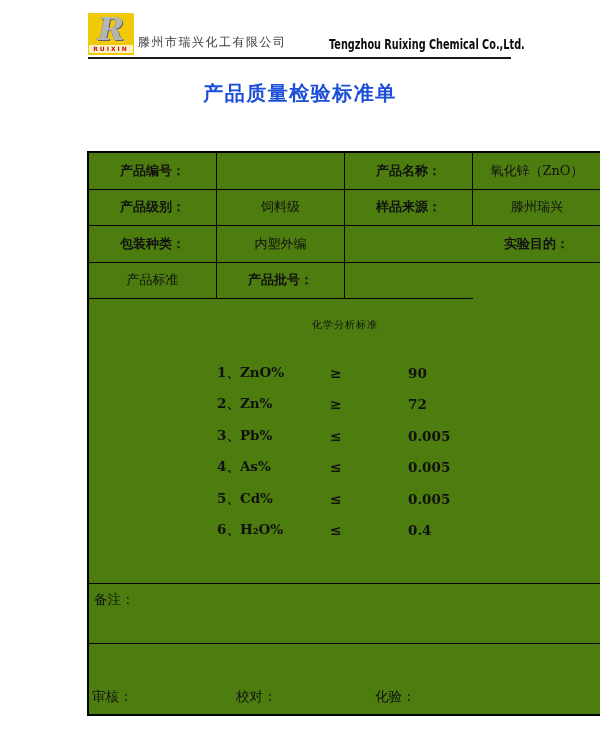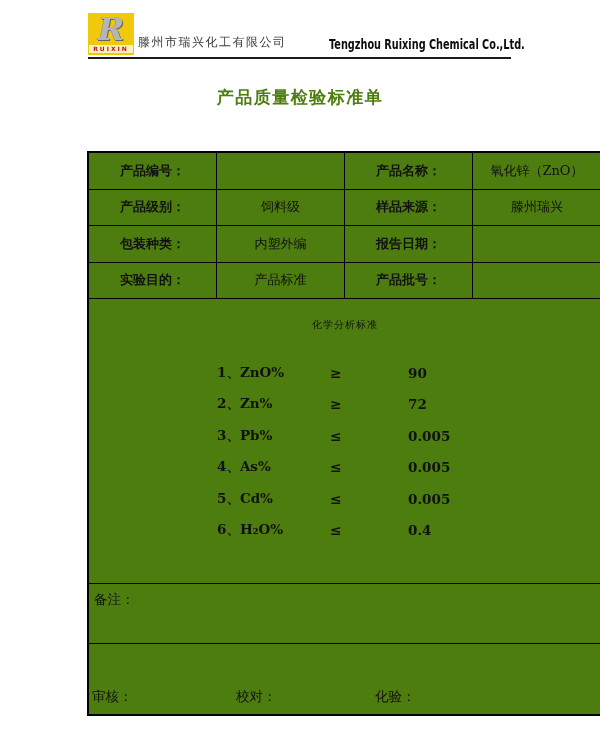--- a/index.html
+++ b/index.html
@@ -66,27 +66,27 @@
   .header-rule {
     position: absolute;
     left: 88px; top: 57px;
     width: 423px; height: 2px;
     background: #1c1c1c;
   }
 
   
   .doc-title {
     position: absolute;
-    left: 0; top: 86px;
+    left: 0; top: 80px;
     width: 600px;
     text-align: center;
-    font-size: 17px;
+    font-size: 20px;
     font-weight: bold;
     letter-spacing: 1.5px;
-    color: #4d7c0f;
+    color: #1d4ed8;
   }
 
   
   .form {
     position: absolute;
     left: 87px; top: 151px;
     width: 516px; height: 565px;
     border: 2px solid #000;
     box-sizing: border-box;
     background: #4d7c0f;
@@ -177,21 +177,20 @@
       <div class="cell label c3">产品名称：</div>
       <div class="cell value c4">氧化锌（ZnO）</div>
 
       <div class="cell label c1">产品级别：</div>
       <div class="cell value c2">饲料级</div>
       <div class="cell label c3">样品来源：</div>
       <div class="cell value c4">滕州瑞兴</div>
 
       <div class="cell label c1">包装种类：</div>
       <div class="cell value c2">内塑外编</div>
-      <div class="cell label c3">报告日期：</div>
       <div class="cell value c4"></div>
 
       <div class="cell label c1">实验目的：</div>
       <div class="cell value c2">产品标准</div>
       <div class="cell label c3">产品批号：</div>
       <div class="cell value c4"></div>
     </div>
 
     <div class="chem-section">
       <div class="chem-title">化学分析标准</div>

